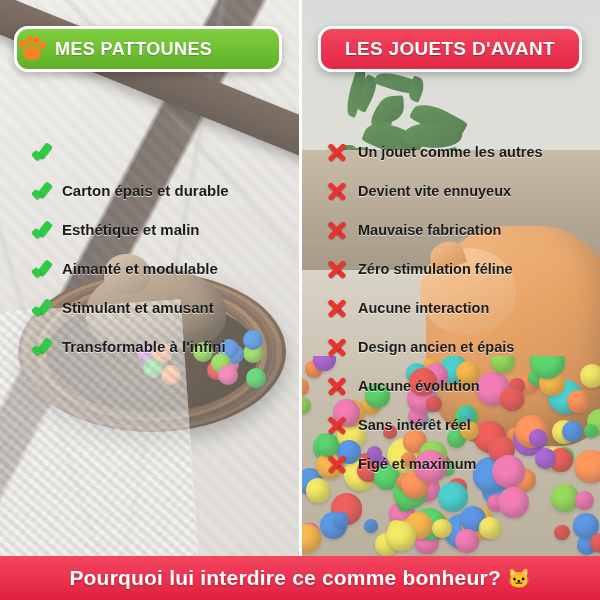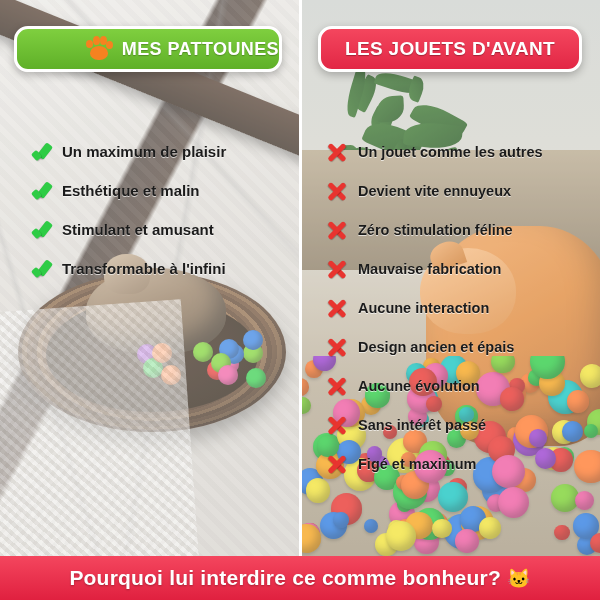--- a/index.html
+++ b/index.html
@@ -150,21 +150,21 @@
   }
   .col.right .overlay { background: rgba(255,255,255,0.22); }
 
   
   .badge-left {
     position: absolute; left: 14px; top: 26px;
     width: 268px; height: 46px;
     background: linear-gradient(180deg, #7fcf3f, #5fb028);
     border: 3px solid #ffffff;
     border-radius: 14px;
-    display: flex; align-items: center; justify-content: flex-end;
+    display: flex; align-items: center; justify-content: flex-start;
     gap: 8px;
     box-shadow: 0 3px 8px rgba(0,0,0,.25);
   }
   .badge-left .brand-text {
     color: #ffffff; font-weight: 800; font-size: 18px; letter-spacing: .4px;
     text-shadow: 0 1px 1px rgba(0,0,0,.25);
   }
   .paw {
     width: 30px; height: 26px; position: relative; flex: none;
   }
@@ -283,25 +283,32 @@
             <i class="t2"></i>
             <i class="t3"></i>
             <i class="t4"></i>
         </span>
         <span class="brand-text">MES PATTOUNES</span>
       </div>
 
       <div class="list" id="listLeft">
           <div class="row">
             <span class="mark check"></span>
-            <span class="label">Un maximum de plaisir</span>
+          </div>
+          <div class="row">
+            <span class="mark check"></span>
+            <span class="label">Carton épais et durable</span>
           </div>
           <div class="row">
             <span class="mark check"></span>
             <span class="label">Esthétique et malin</span>
+          </div>
+          <div class="row">
+            <span class="mark check"></span>
+            <span class="label">Aimanté et modulable</span>
           </div>
           <div class="row">
             <span class="mark check"></span>
             <span class="label">Stimulant et amusant</span>
           </div>
           <div class="row">
             <span class="mark check"></span>
             <span class="label">Transformable à l'infini</span>
           </div>
         </div>
@@ -462,41 +469,41 @@
           <div class="row">
             <span class="mark cross"></span>
             <span class="label">Un jouet comme les autres</span>
           </div>
           <div class="row">
             <span class="mark cross"></span>
             <span class="label">Devient vite ennuyeux</span>
           </div>
           <div class="row">
             <span class="mark cross"></span>
+            <span class="label">Mauvaise fabrication</span>
+          </div>
+          <div class="row">
+            <span class="mark cross"></span>
             <span class="label">Zéro stimulation féline</span>
           </div>
           <div class="row">
             <span class="mark cross"></span>
-            <span class="label">Mauvaise fabrication</span>
-          </div>
-          <div class="row">
-            <span class="mark cross"></span>
             <span class="label">Aucune interaction</span>
           </div>
           <div class="row">
             <span class="mark cross"></span>
             <span class="label">Design ancien et épais</span>
           </div>
           <div class="row">
             <span class="mark cross"></span>
             <span class="label">Aucune évolution</span>
           </div>
           <div class="row">
             <span class="mark cross"></span>
-            <span class="label">Sans intérêt passé</span>
+            <span class="label">Sans intérêt réel</span>
           </div>
           <div class="row">
             <span class="mark cross"></span>
             <span class="label">Figé et maximum</span>
           </div>
         </div>
     </div>
 
     <div class="divider"></div>
   </div>

